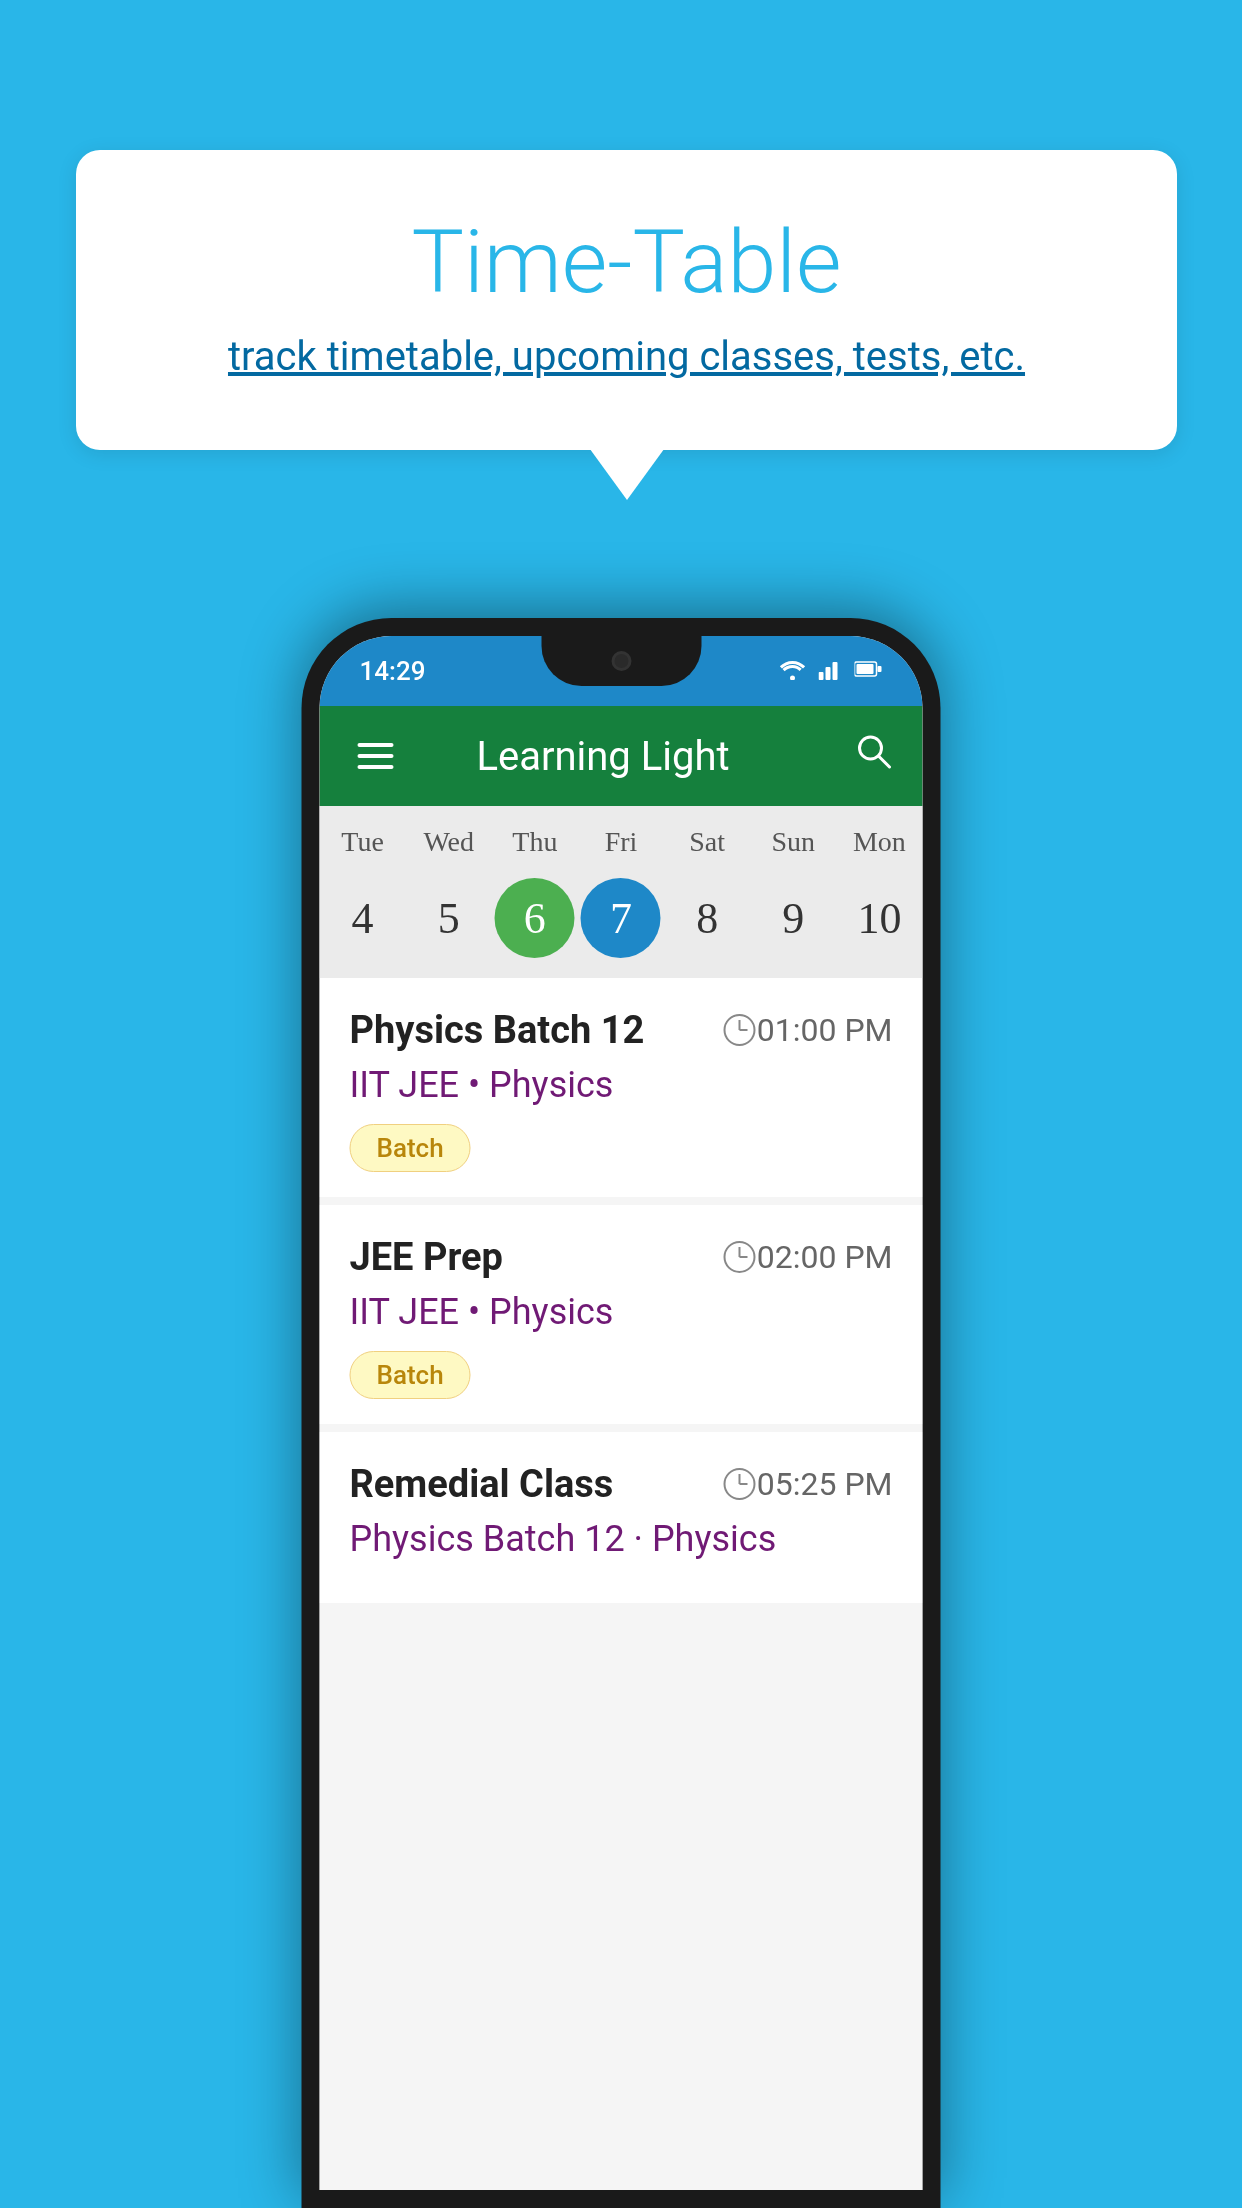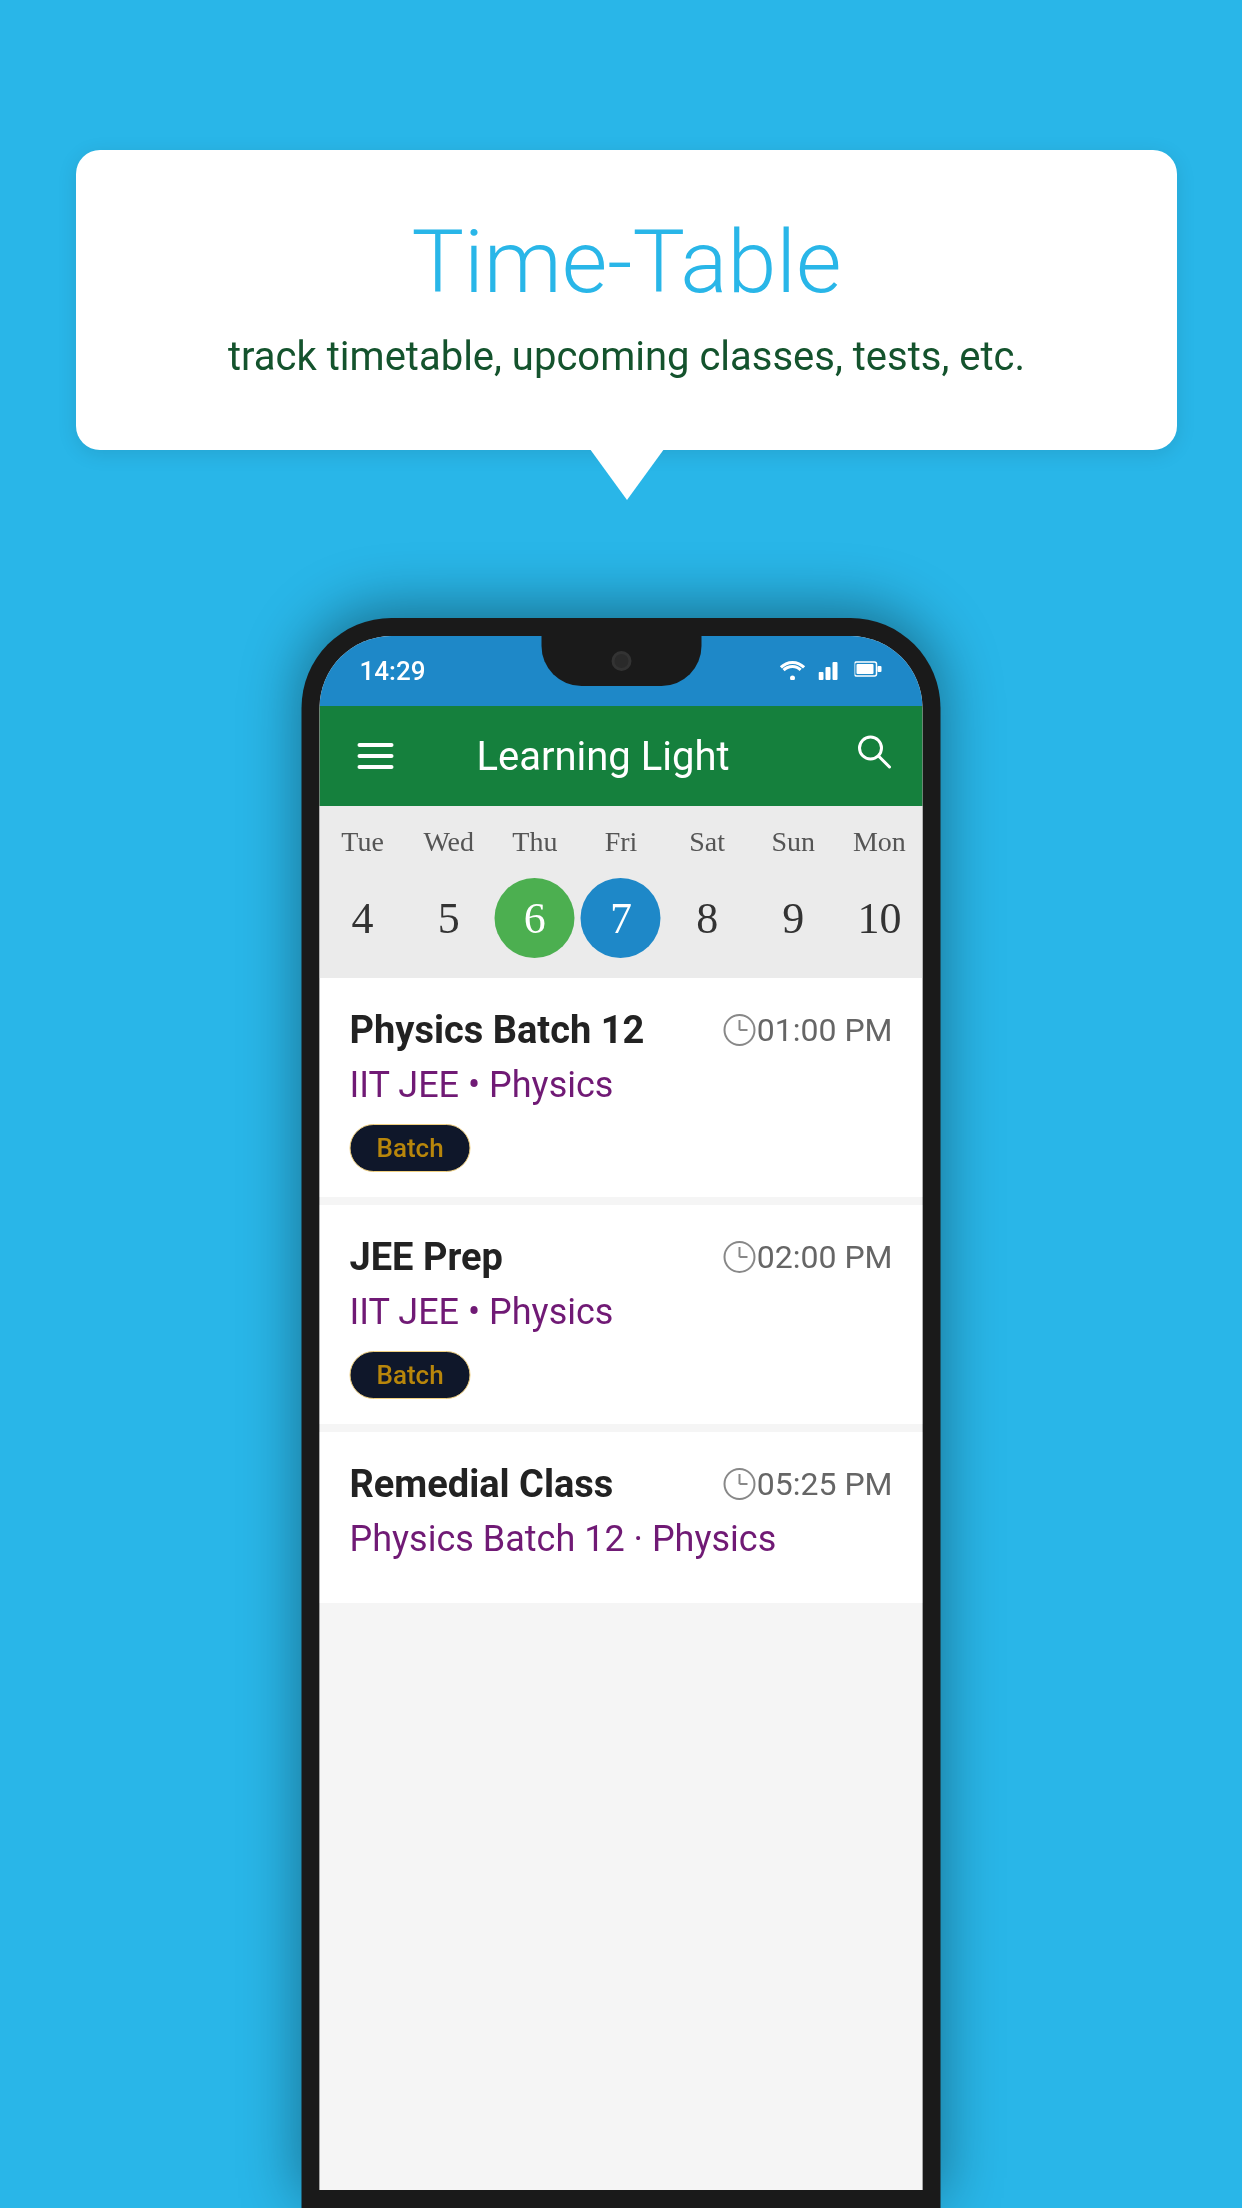--- a/index.html
+++ b/index.html
@@ -46,22 +46,23 @@
 
     .bubble-title {
       font-size: 88px;
       font-weight: 300;
       color: #29b6e8;
       margin-bottom: 20px;
     }
 
     .bubble-subtitle {
       font-size: 40px;
-      color: #14532d;
+      color: #0369a1;
       font-weight: 400;
+      text-decoration: underline;
     }
 
     
     .phone-frame {
       position: absolute;
       bottom: 0;
       left: 50%;
       transform: translateX(-50%);
       width: 639px;
       height: 1590px;
@@ -313,21 +314,21 @@
     }
 
     .schedule-item-subtitle {
       font-size: 36px;
       color: #701a75;
       margin-bottom: 18px;
     }
 
     .batch-badge {
       display: inline-block;
-      background: #0f172a;
+      background: #fef9c3;
       color: #b8860b;
       font-size: 26px;
       padding: 8px 26px;
       border-radius: 30px;
       font-weight: 500;
       border: 1px solid #f0d080;
     }
   </style>
 </head>
 <body>

